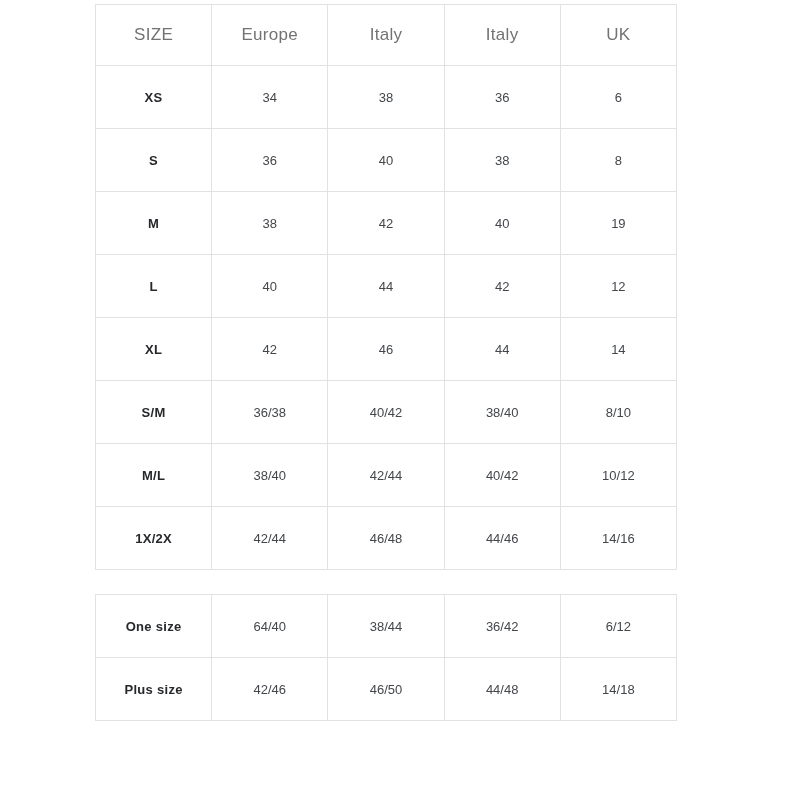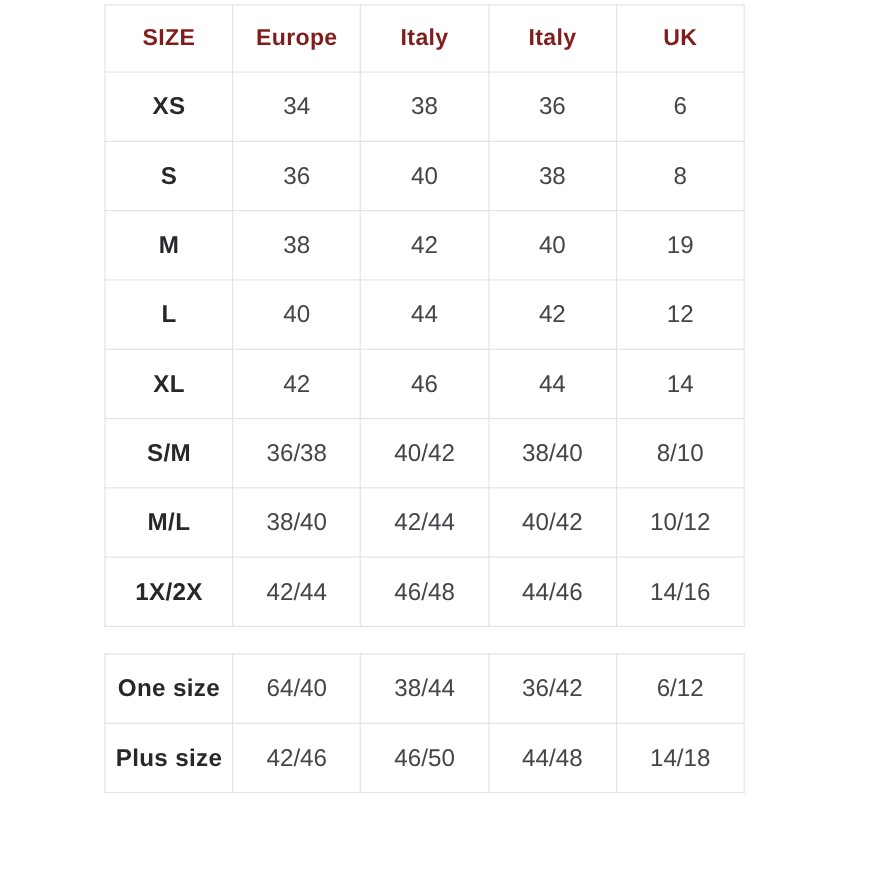--- a/index.html
+++ b/index.html
@@ -30,28 +30,28 @@
   table.size-table td {
     border: 1px solid #e2e2e2;
     text-align: center;
     vertical-align: middle;
     padding: 0;
     overflow: hidden;
     white-space: nowrap;
   }
   table.size-table th {
     height: 60px;
-    font-size: 21px;
-    font-weight: 700;
-    color: #7f1d1d;
+    font-size: 17px;
+    font-weight: 400;
+    color: #737373;
     letter-spacing: 0.3px;
   }
   table.size-table td {
     height: 62px;
-    font-size: 22px;
+    font-size: 13px;
     font-weight: 400;
     color: #43464b;
   }
   table.size-table td.row-label {
     font-weight: 700;
     color: #26282b;
     letter-spacing: 0.3px;
   }
   table.size-table.special {
     margin-top: 24px;

